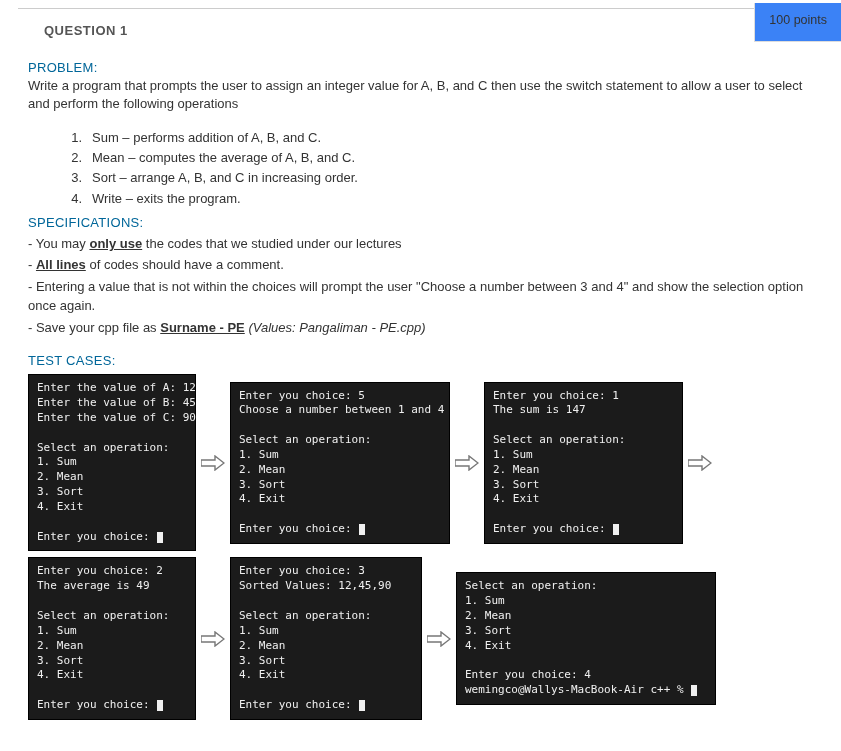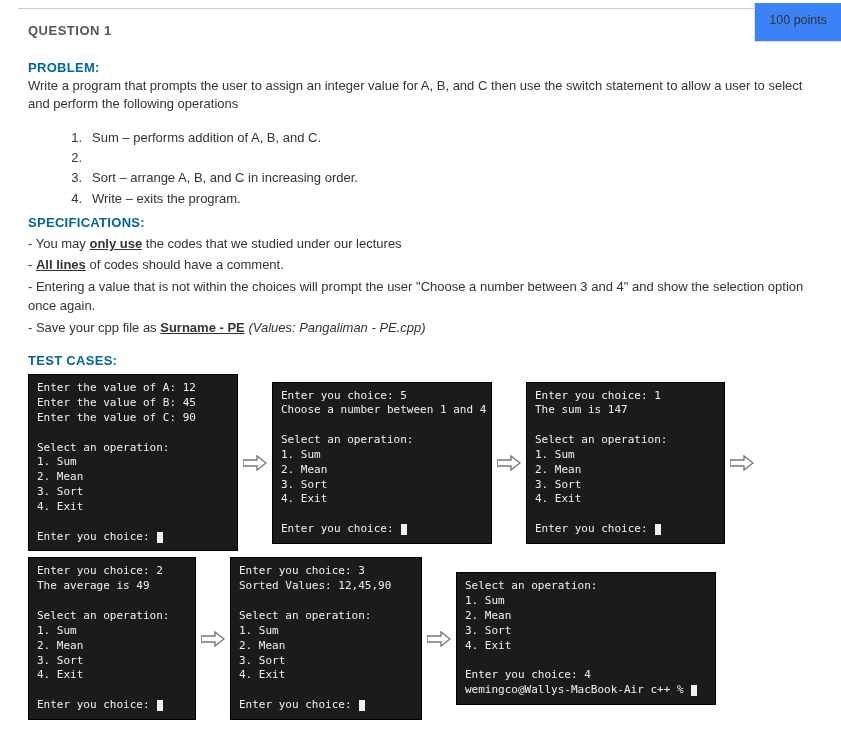--- a/index.html
+++ b/index.html
@@ -12,21 +12,21 @@
     padding: 0;
   }
   .top-rule {
     border-top: 1px solid #ccc;
     margin: 8px 18px 0 18px;
   }
   .header-row {
     display: flex;
     align-items: flex-start;
     justify-content: space-between;
-    padding: 14px 0 0 0;
+    padding: 14px 0 0 16px;
   }
   .question-title {
     font-weight: bold;
     font-size: 13px;
     letter-spacing: 0.5px;
     color: #555;
     padding-left: 28px;
   }
   .points-box {
     border: 1px solid #ddd;
@@ -37,21 +37,21 @@
     color: #333;
     margin-right: 0;
     margin-top: -20px;
     background: #3b82f6;
   }
   .content {
     padding: 8px 28px 18px 28px;
   }
   .section-h {
     color: #006699;
-    font-weight: bold;
+    font-weight: normal;
     font-size: 13px;
     letter-spacing: 0.3px;
     margin-top: 10px;
   }
   .problem-text {
     margin-top: 2px;
     line-height: 1.35;
   }
   .ops-list {
     margin: 16px 0 6px 40px;
@@ -116,20 +116,21 @@
   <div class="section-h">PROBLEM:</div>
   <div class="problem-text">Write a program that prompts the user to assign an integer value for A, B, and C then use the switch statement to allow a user to select and perform the following operations</div>
 
   <div class="ops-list">
     <div class="row">
       <span class="num">1.</span>
       <span>Sum – performs addition of A, B, and C.</span>
     </div>
     <div class="row">
       <span class="num">2.</span>
+      <span>Mean – computes the average of A, B, and C.</span>
     </div>
     <div class="row">
       <span class="num">3.</span>
       <span>Sort – arrange A, B, and C in increasing order.</span>
     </div>
     <div class="row">
       <span class="num">4.</span>
       <span>Write – exits the program.</span>
     </div>
   </div>
@@ -146,21 +147,21 @@
     <div class="item">
       <span>- Save your cpp file as </span><span class="u">Surname - PE</span><span class="i"> (Values: Pangaliman - PE.cpp)</span>
     </div>
   </div>
 
   <div class="section-h" style="margin-top:16px">TEST CASES:</div>
 
   <div class="test-cases-area">
 
     <div class="tc-row">
-      <div class="terminal" style="width:210px"><span>Enter the value of A: 12
+      <div class="terminal" style="width:168px"><span>Enter the value of A: 12
 Enter the value of B: 45
 Enter the value of C: 90
 
 Select an operation:
 1. Sum
 2. Mean
 3. Sort
 4. Exit
 
 Enter you choice: </span><span class="cursor"></span></div>

